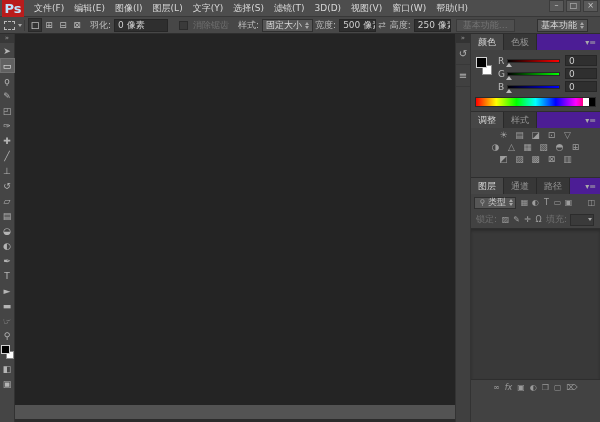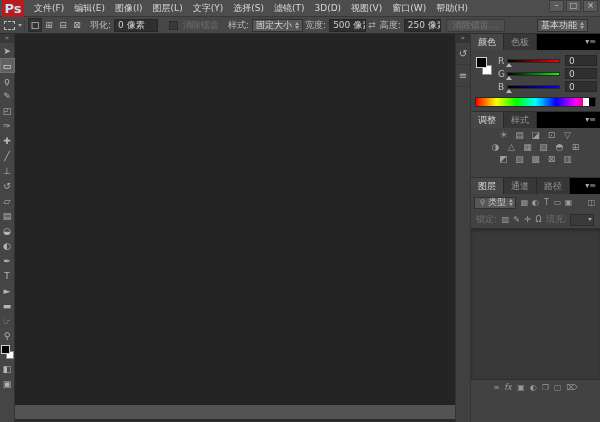--- a/index.html
+++ b/index.html
@@ -27,21 +27,21 @@
   .dd i { width:0; height:0; border-left:2px solid transparent; border-right:2px solid transparent; }
   .dd .u { border-bottom:3px solid #a8a8a8; }
   .dd .d { border-top:3px solid #a8a8a8; }
   .mode-btn { width:14px; height:14px; display:flex; align-items:center; justify-content:center;
     color:#b8b8b8; font-size:9px; }
   .mode-btn.act { background:#333; border:1px solid #292929; color:#e8e8e8; }
   .ob-label { color:#bdbdbd; margin:0 3px 0 2px; white-space:nowrap; }
   .ob-label.dis, .dis { color:#6f6f6f; }
   .field { height:13px; background:#2f2f2f; border:1px solid #262626; color:#cfcfcf;
     padding:0 3px; line-height:11px; white-space:nowrap; overflow:hidden; }
-  .f-feather { width:44px; } .f-size { width:37px; }
+  .f-feather { width:54px; } .f-size { width:37px; }
   .combo { height:13px; background:#565656; border:1px solid #303030; display:flex; align-items:center;
     padding:0 3px; white-space:nowrap; }
   .combo .val { color:#dcdcdc; }
   .checkbox { width:9px; height:9px; background:#3a3a3a; border:1px solid #2c2c2c; margin-right:3px; }
   .btn-dis { height:13px; background:#4e4e4e; border:1px solid #3a3a3a; color:#747474;
     padding:0 6px; line-height:11px; white-space:nowrap; }
   .ob-spacer { flex:1; }
   .swap { color:#a8a8a8; font-size:9px; margin:0 2px; }
   
   .toolbar { position:absolute; left:0; top:34px; width:15px; bottom:0; background:#454545;
@@ -61,21 +61,21 @@
   .tl-tab { background:#474747; border-right:1px solid #2e2e2e; color:#9a9a9a;
     padding:0 9px 0 6px; display:flex; align-items:center; }
   .bottomstrip { position:absolute; left:15px; top:419px; width:440px; height:3px; background:#2b2b2b; }
   
   .dockstrip { position:absolute; left:455px; top:34px; width:16px; bottom:0; background:#404040;
     border-left:1px solid #333; border-right:1px solid #333; }
   .dock-head { height:9px; background:#333; color:#9a9a9a; font-size:7px; line-height:8px; text-align:center; }
   .dock-btn { width:100%; height:22px; display:flex; align-items:center; justify-content:center;
     color:#b2b2b2; font-size:10px; border-bottom:1px solid #383838; }
   .panels { position:absolute; left:471px; top:34px; width:129px; bottom:0; background:#424242; }
-  .ptabs { height:16px; background:#000000; display:flex; align-items:flex-start; }
+  .ptabs { height:16px; background:#4c1d95; display:flex; align-items:center; }
   .ptab { padding:0 7px; line-height:16px; color:#969696; background:#373737; border-right:1px solid #292929; }
   .ptab.act { background:#464646; color:#d8d8d8; }
   .pmenu { margin-left:auto; color:#aaa; padding:0 4px; line-height:15px; font-size:8px; }
   
   .color-body { position:relative; height:62px; border-bottom:1px solid #2e2e2e; padding:4px 3px 0 3px; }
   .mini-sw { position:absolute; left:5px; top:7px; width:16px; height:18px; }
   .mini-bg { position:absolute; right:0; bottom:0; width:10px; height:10px; background:#fff; border:1px solid #8a8a8a; }
   .mini-fg { position:absolute; left:0; top:0; width:11px; height:11px; background:#000; border:1px solid #d2d2d2; }
   .ch { display:flex; align-items:center; height:13px; margin-left:24px; }
   .ch-label { width:9px; color:#bdbdbd; }
@@ -160,21 +160,21 @@
     <span class="dd">
         <i class="u"></i>
         <i class="d"></i>
       </span>
   </div>
   <span class="ob-label">宽度:</span>
   <div class="field f-size">500 像素</div>
   <span class="swap">⇄</span>
   <span class="ob-label">高度:</span>
   <div class="field f-size">250 像素</div>
-  <div class="btn-dis" style="margin-left:5px">消除锯齿…</div>
+  <div class="btn-dis" style="margin-left:5px">基本功能…</div>
   <div class="ob-spacer"></div>
   <div class="combo" style="margin-right:10px">
     <span class="val">基本功能</span>
     <span class="dd">
         <i class="u"></i>
         <i class="d"></i>
       </span>
   </div>
 </div>
 

